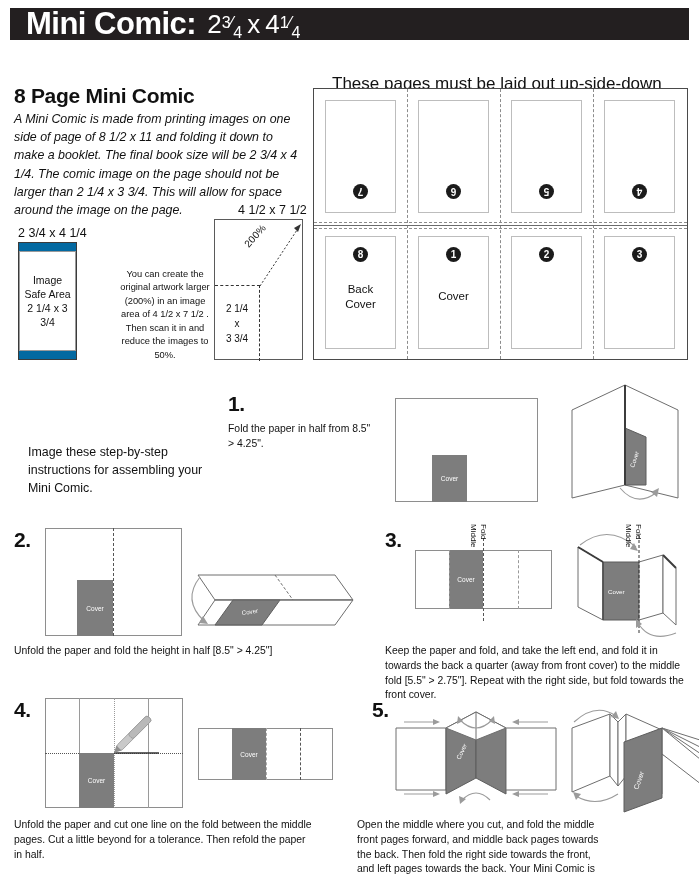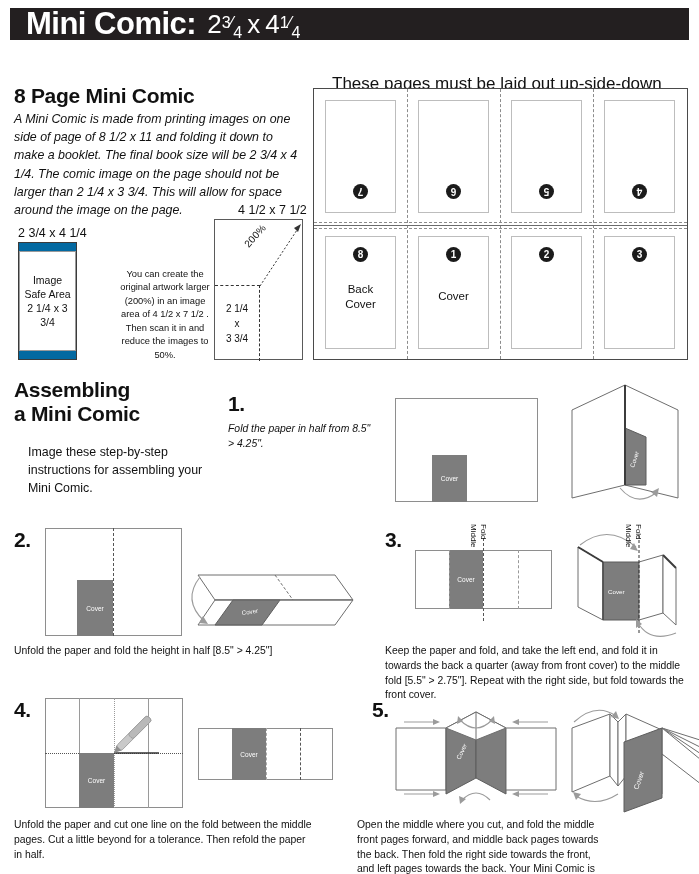--- a/index.html
+++ b/index.html
@@ -215,28 +215,24 @@
       <div class="cell-label" style="top:52px;">Cover</div>
     </div>
     <div class="cell" style="left:197px;top:147px;">
       <div class="pg-badge" style="top:10px;">2</div>
     </div>
     <div class="cell" style="left:290px;top:147px;">
       <div class="pg-badge" style="top:10px;">3</div>
     </div>
   </div>
 
-  <div class="h2" id="sec-assembling">
-    <div>Assembling</div>
-    <div>a Mini Comic</div>
-  </div>
   <div class="body-text" id="assembling-text">Image these step-by-step instructions for assembling your Mini Comic.</div>
 
   <div class="step-num" style="left:228px;top:392px;">1.</div>
-  <div class="caption" style="left:228px;top:422px;width:150px;font-style:italic;">Fold the paper in half  from 8.5" &gt; 4.25".</div>
+  <div class="caption" style="left:228px;top:422px;width:150px;">Fold the paper in half  from 8.5" &gt; 4.25".</div>
 
   <div class="sheet" style="left:395px;top:398px;width:143px;height:104px;"></div>
   <div class="cover-rect" style="left:432px;top:455px;width:35px;height:47px;">
     <span>Cover</span>
   </div>
 
   <svg width="140" height="125" style="left:560px;top:380px;">
     <polygon class="fold-face" points="12,30 65,5 65,105 12,118"></polygon>
     <polygon class="fold-face" points="65,5 118,30 118,118 65,105"></polygon>
     <polygon class="fold-face-dark" points="65,48 86,57 86,105 65,105"></polygon>

